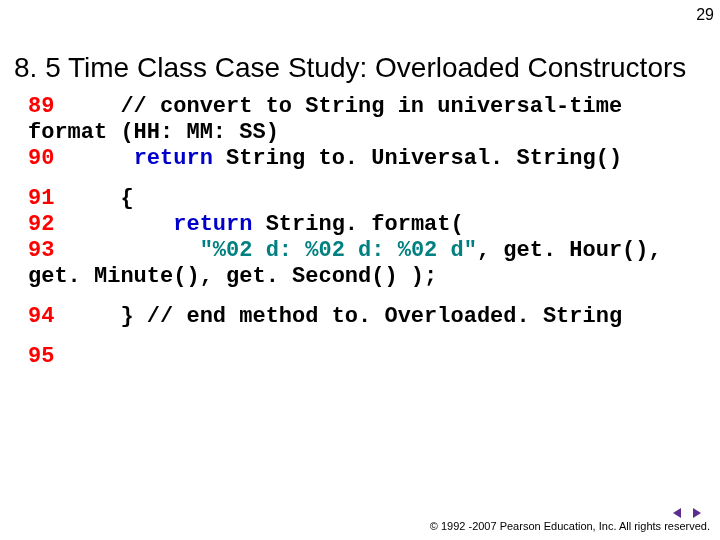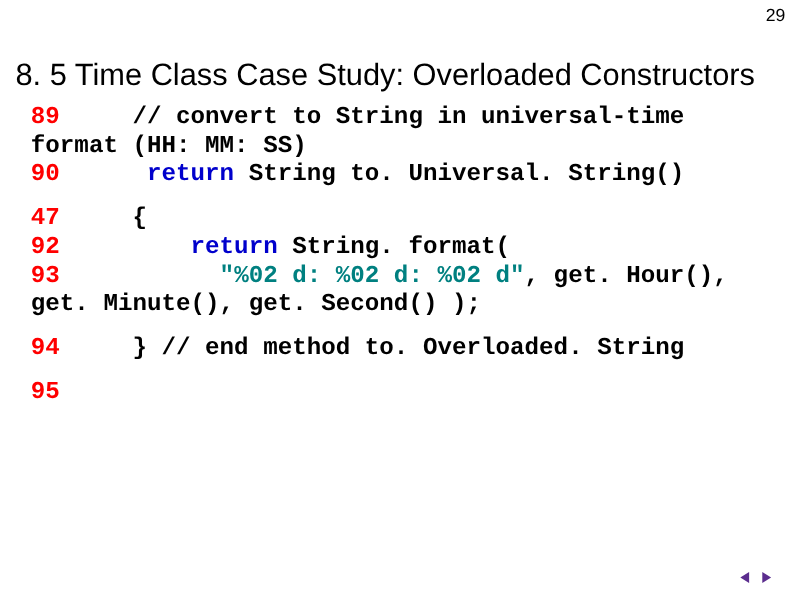--- a/index.html
+++ b/index.html
@@ -73,21 +73,21 @@
 <div class="title">8. 5  Time Class Case Study: Overloaded Constructors</div>
 
 <div class="code-block">
 
   <div class="blk">
     <span class="c-red">89</span>&nbsp;&nbsp;&nbsp;&nbsp;&nbsp;<span class="c-green">// convert to String in universal-time format (HH: MM: SS)</span><br>
     <span class="c-red">90</span>&nbsp;&nbsp;&nbsp;&nbsp;&nbsp;&nbsp;<span class="c-blue">return</span><span> String to. Universal. String()</span>
   </div>
 
   <div class="blk">
-    <span class="c-red">47</span>&nbsp;&nbsp;&nbsp;&nbsp;&nbsp;<span>{</span><br>
+    <span class="c-red">91</span>&nbsp;&nbsp;&nbsp;&nbsp;&nbsp;<span>{</span><br>
     <span class="c-red">92</span>&nbsp;&nbsp;&nbsp;&nbsp;&nbsp;&nbsp;&nbsp;&nbsp;&nbsp;<span class="c-blue">return</span><span> String. format(</span><br>
     <span class="c-red">93</span>&nbsp;&nbsp;&nbsp;&nbsp;&nbsp;&nbsp;&nbsp;&nbsp;&nbsp;&nbsp;&nbsp;<span class="c-teal">"%02 d: %02 d: %02 d"</span><span>, get. Hour(), get. Minute(), get. Second() );</span>
   </div>
 
   <div class="blk">
     <span class="c-red">94</span>&nbsp;&nbsp;&nbsp;&nbsp;&nbsp;<span>} </span><span class="c-green">// end method to. Overloaded. String</span>
   </div>
 
   <div class="blk">
     <span class="c-red">95</span>
@@ -103,13 +103,14 @@
             <polygon points="11,2 3,7 11,12" fill="#5b2d8e"></polygon>
           </svg>
       </span>
       <span>
         <svg width="14" height="14" viewBox="0 0 14 14">
             <polygon points="3,2 11,7 3,12" fill="#5b2d8e"></polygon>
           </svg>
       </span>
     </span>
   </div>
+  <div>© 1992 -2007 Pearson Education, Inc. All rights reserved.</div>
 </div>
 
 </body></html>

